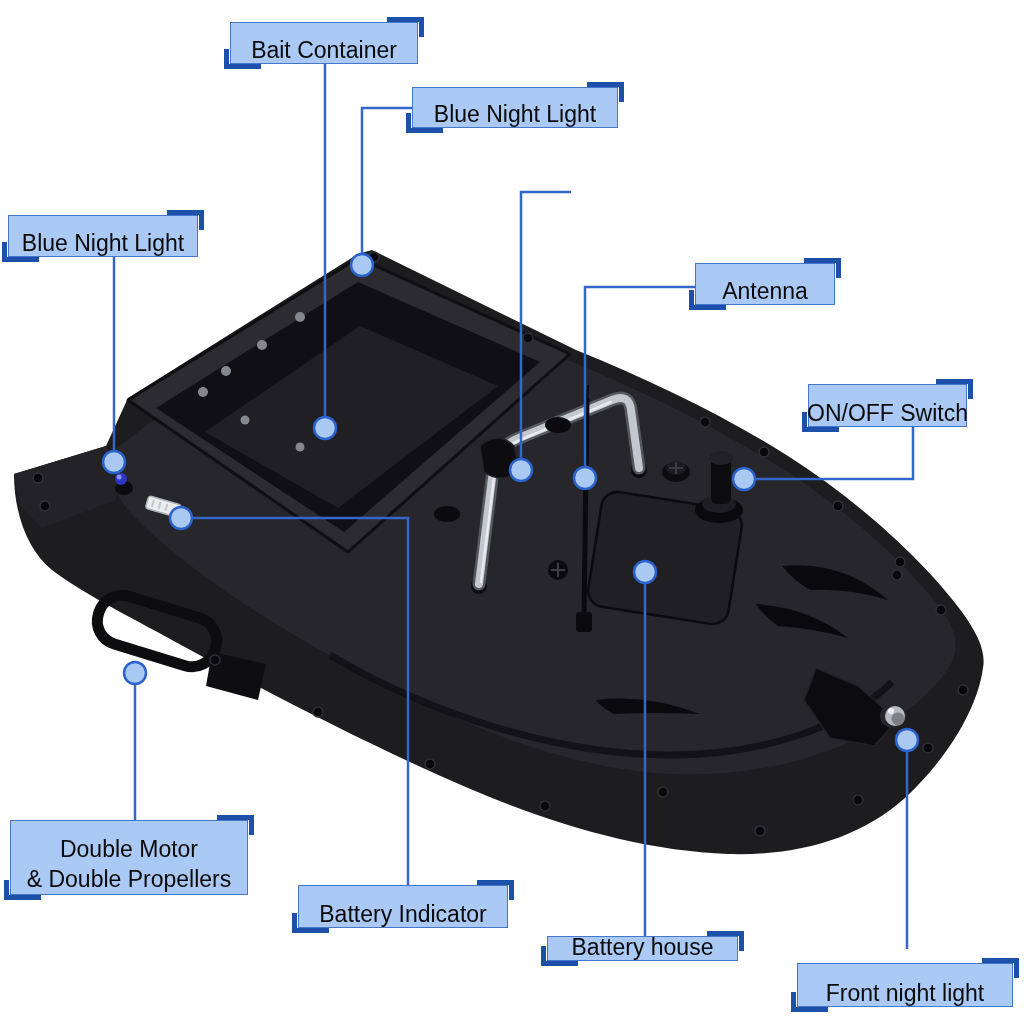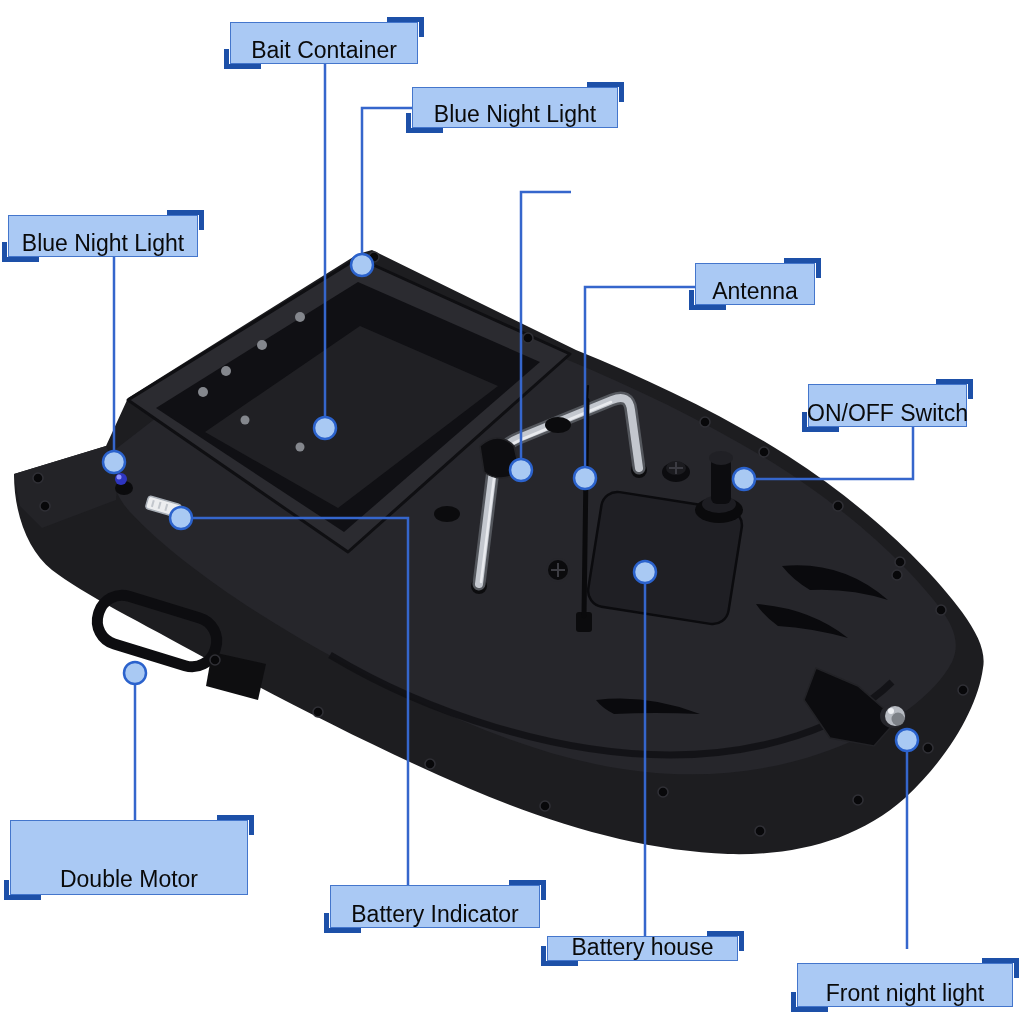--- a/index.html
+++ b/index.html
@@ -206,35 +206,36 @@
 
   <div class="callout" style="left:412px;top:87px;width:206px;height:41px;">
     <span>Blue Night Light</span>
   </div>
 
   <div class="callout" style="left:8px;top:215px;width:190px;height:42px;">
     <span>Blue Night Light</span>
   </div>
 
 
-  <div class="callout" style="left:695px;top:263px;width:120px;height:42px;">
+  <div class="callout" style="left:695px;top:263px;width:140px;height:42px;">
     <span>Antenna</span>
   </div>
 
   <div class="callout" style="left:808px;top:384px;width:159px;height:43px;">
     <span>ON/OFF Switch</span>
   </div>
 
   <div class="callout" style="left:10px;top:820px;width:238px;height:75px;">
     <span class="two-line">
       <span>Double Motor</span>
+      <span>&amp; Double Propellers</span>
     </span>
   </div>
 
-  <div class="callout" style="left:298px;top:885px;width:210px;height:43px;margin-left:32px;">
+  <div class="callout" style="left:298px;top:885px;width:210px;height:43px;">
     <span>Battery Indicator</span>
   </div>
 
   <div class="callout" style="left:547px;top:936px;width:191px;height:25px;">
     <span>Battery house</span>
   </div>
 
   <div class="callout" style="left:797px;top:963px;width:216px;height:44px;">
     <span>Front night light</span>
   </div>

